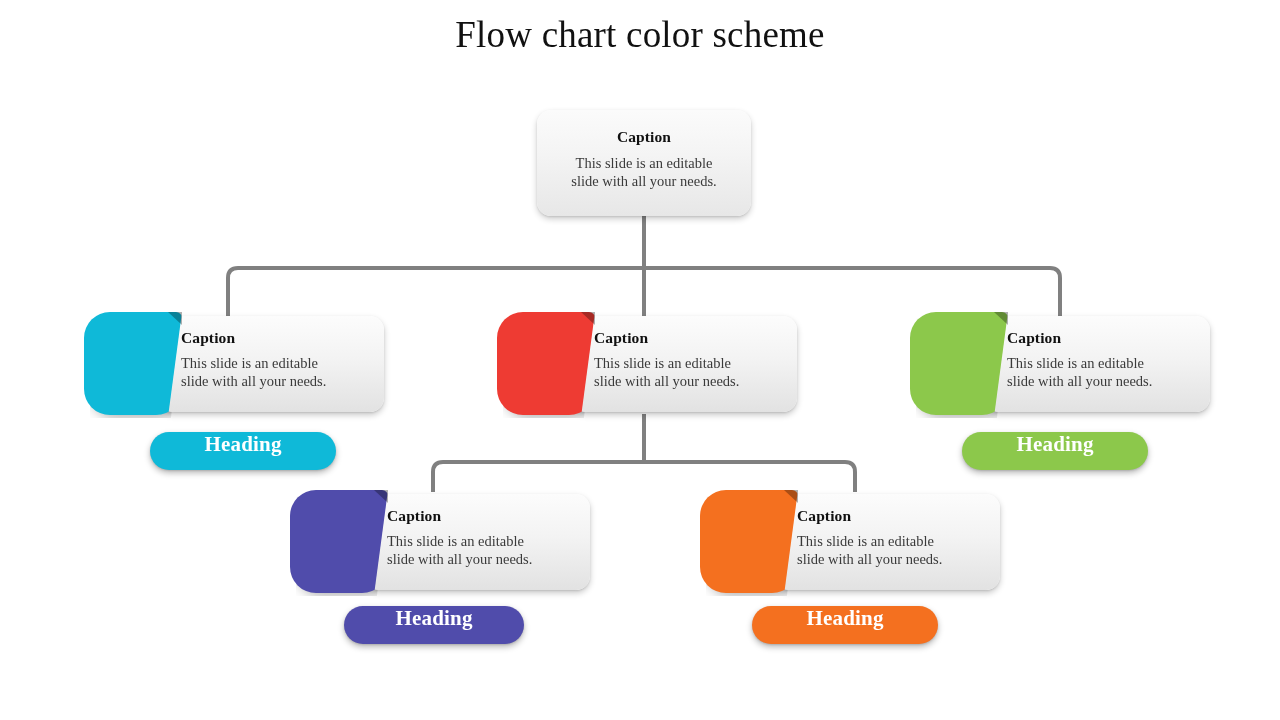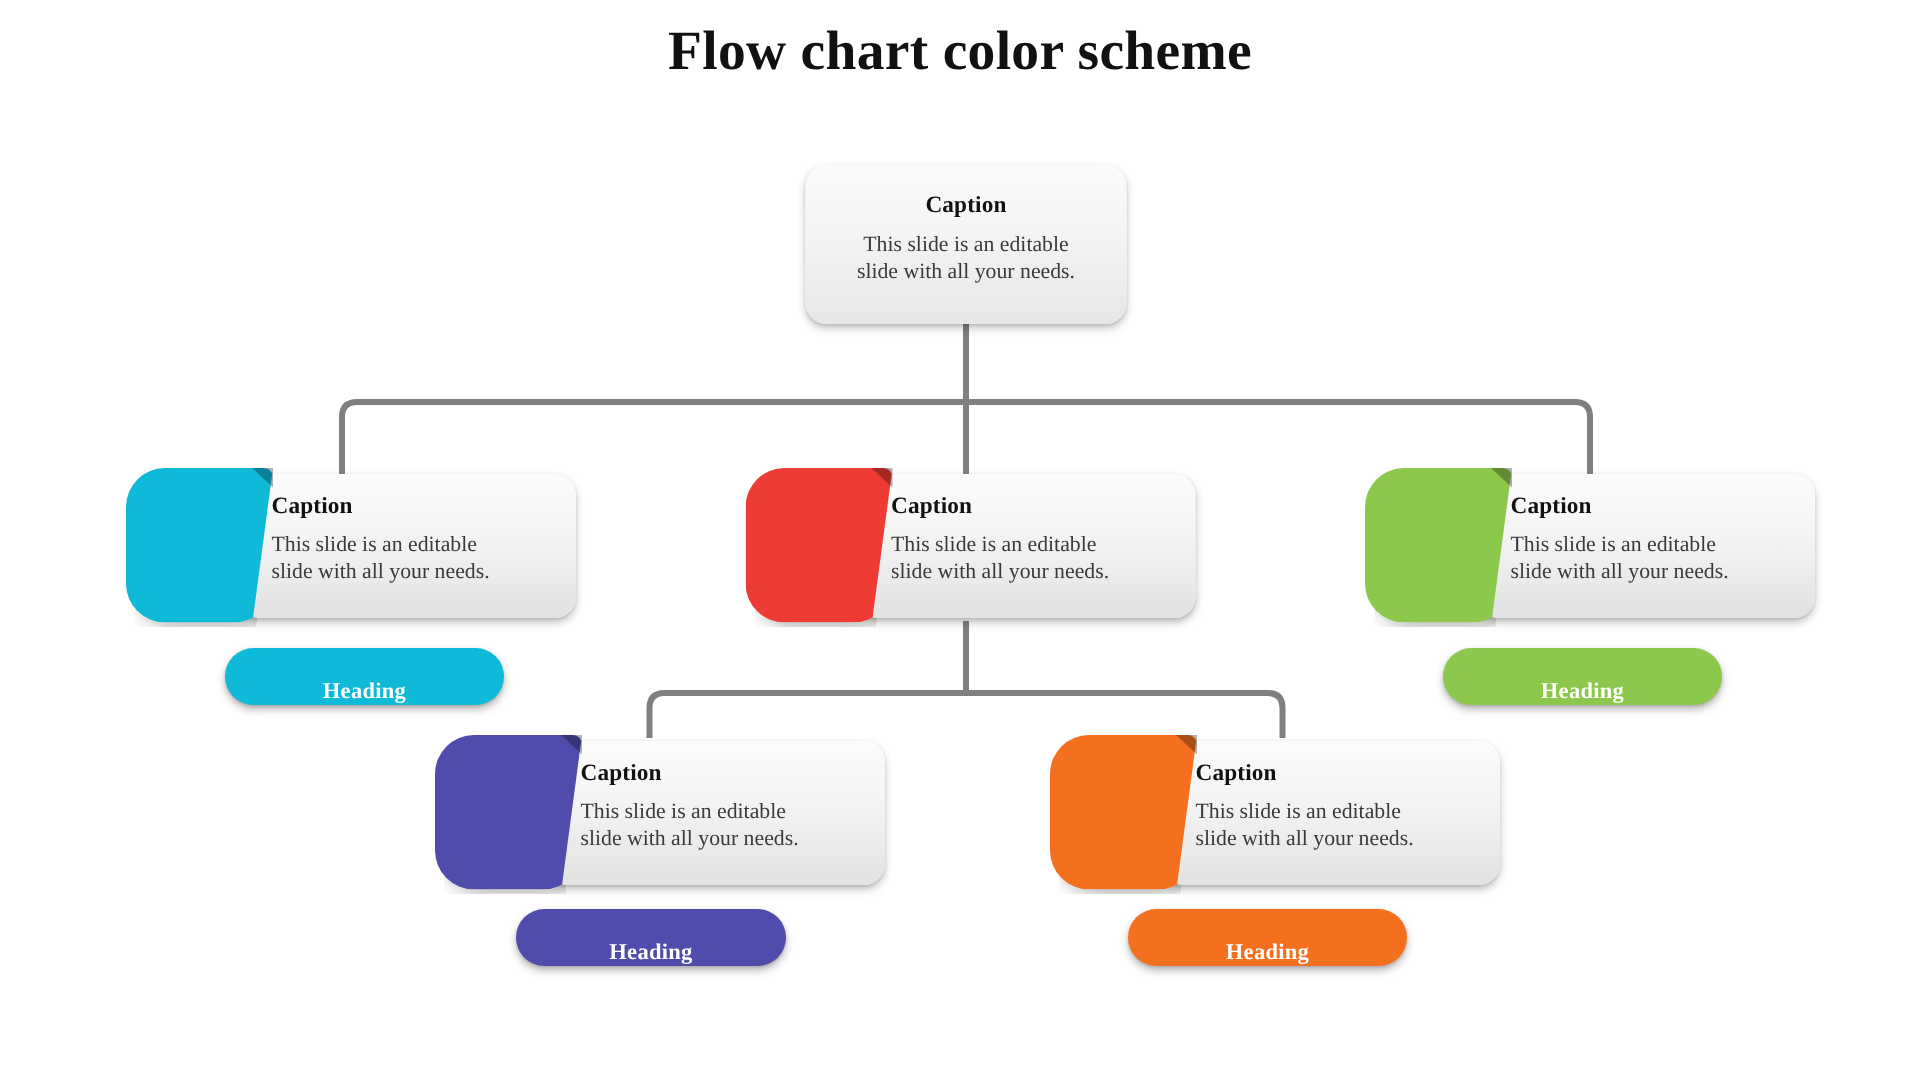--- a/index.html
+++ b/index.html
@@ -24,21 +24,21 @@
 
   
   .title {
     position: absolute;
     left: 0;
     top: 13px;
     width: 1280px;
     text-align: center;
     font-family: "Liberation Serif", "DejaVu Serif", serif;
     font-size: 37px;
-    font-weight: 700;
+    font-weight: 400;
     color: #111111;
     letter-spacing: .2px;
     line-height: 44px;
   }
 
   
   .connectors {
     position: absolute;
     left: 0; top: 0;
     width: 1280px;
@@ -139,24 +139,24 @@
     border-left: 14px solid transparent;
     border-top: 13px solid rgba(0,0,0,.30);
   }
 
   
   .pill {
     position: absolute;
     height: 38px;
     border-radius: 19px;
     color: #ffffff;
-    font-size: 15px;
+    font-size: 21px;
     font-weight: bold;
     display: flex;
-    align-items: flex-end;
+    align-items: flex-start;
     justify-content: center;
     box-shadow: 0 3px 6px rgba(0,0,0,.28), 0 1px 2px rgba(0,0,0,.12);
     letter-spacing: .2px;
   }
 </style>
 </head>
 <body>
 
 <div id="slide">
 

